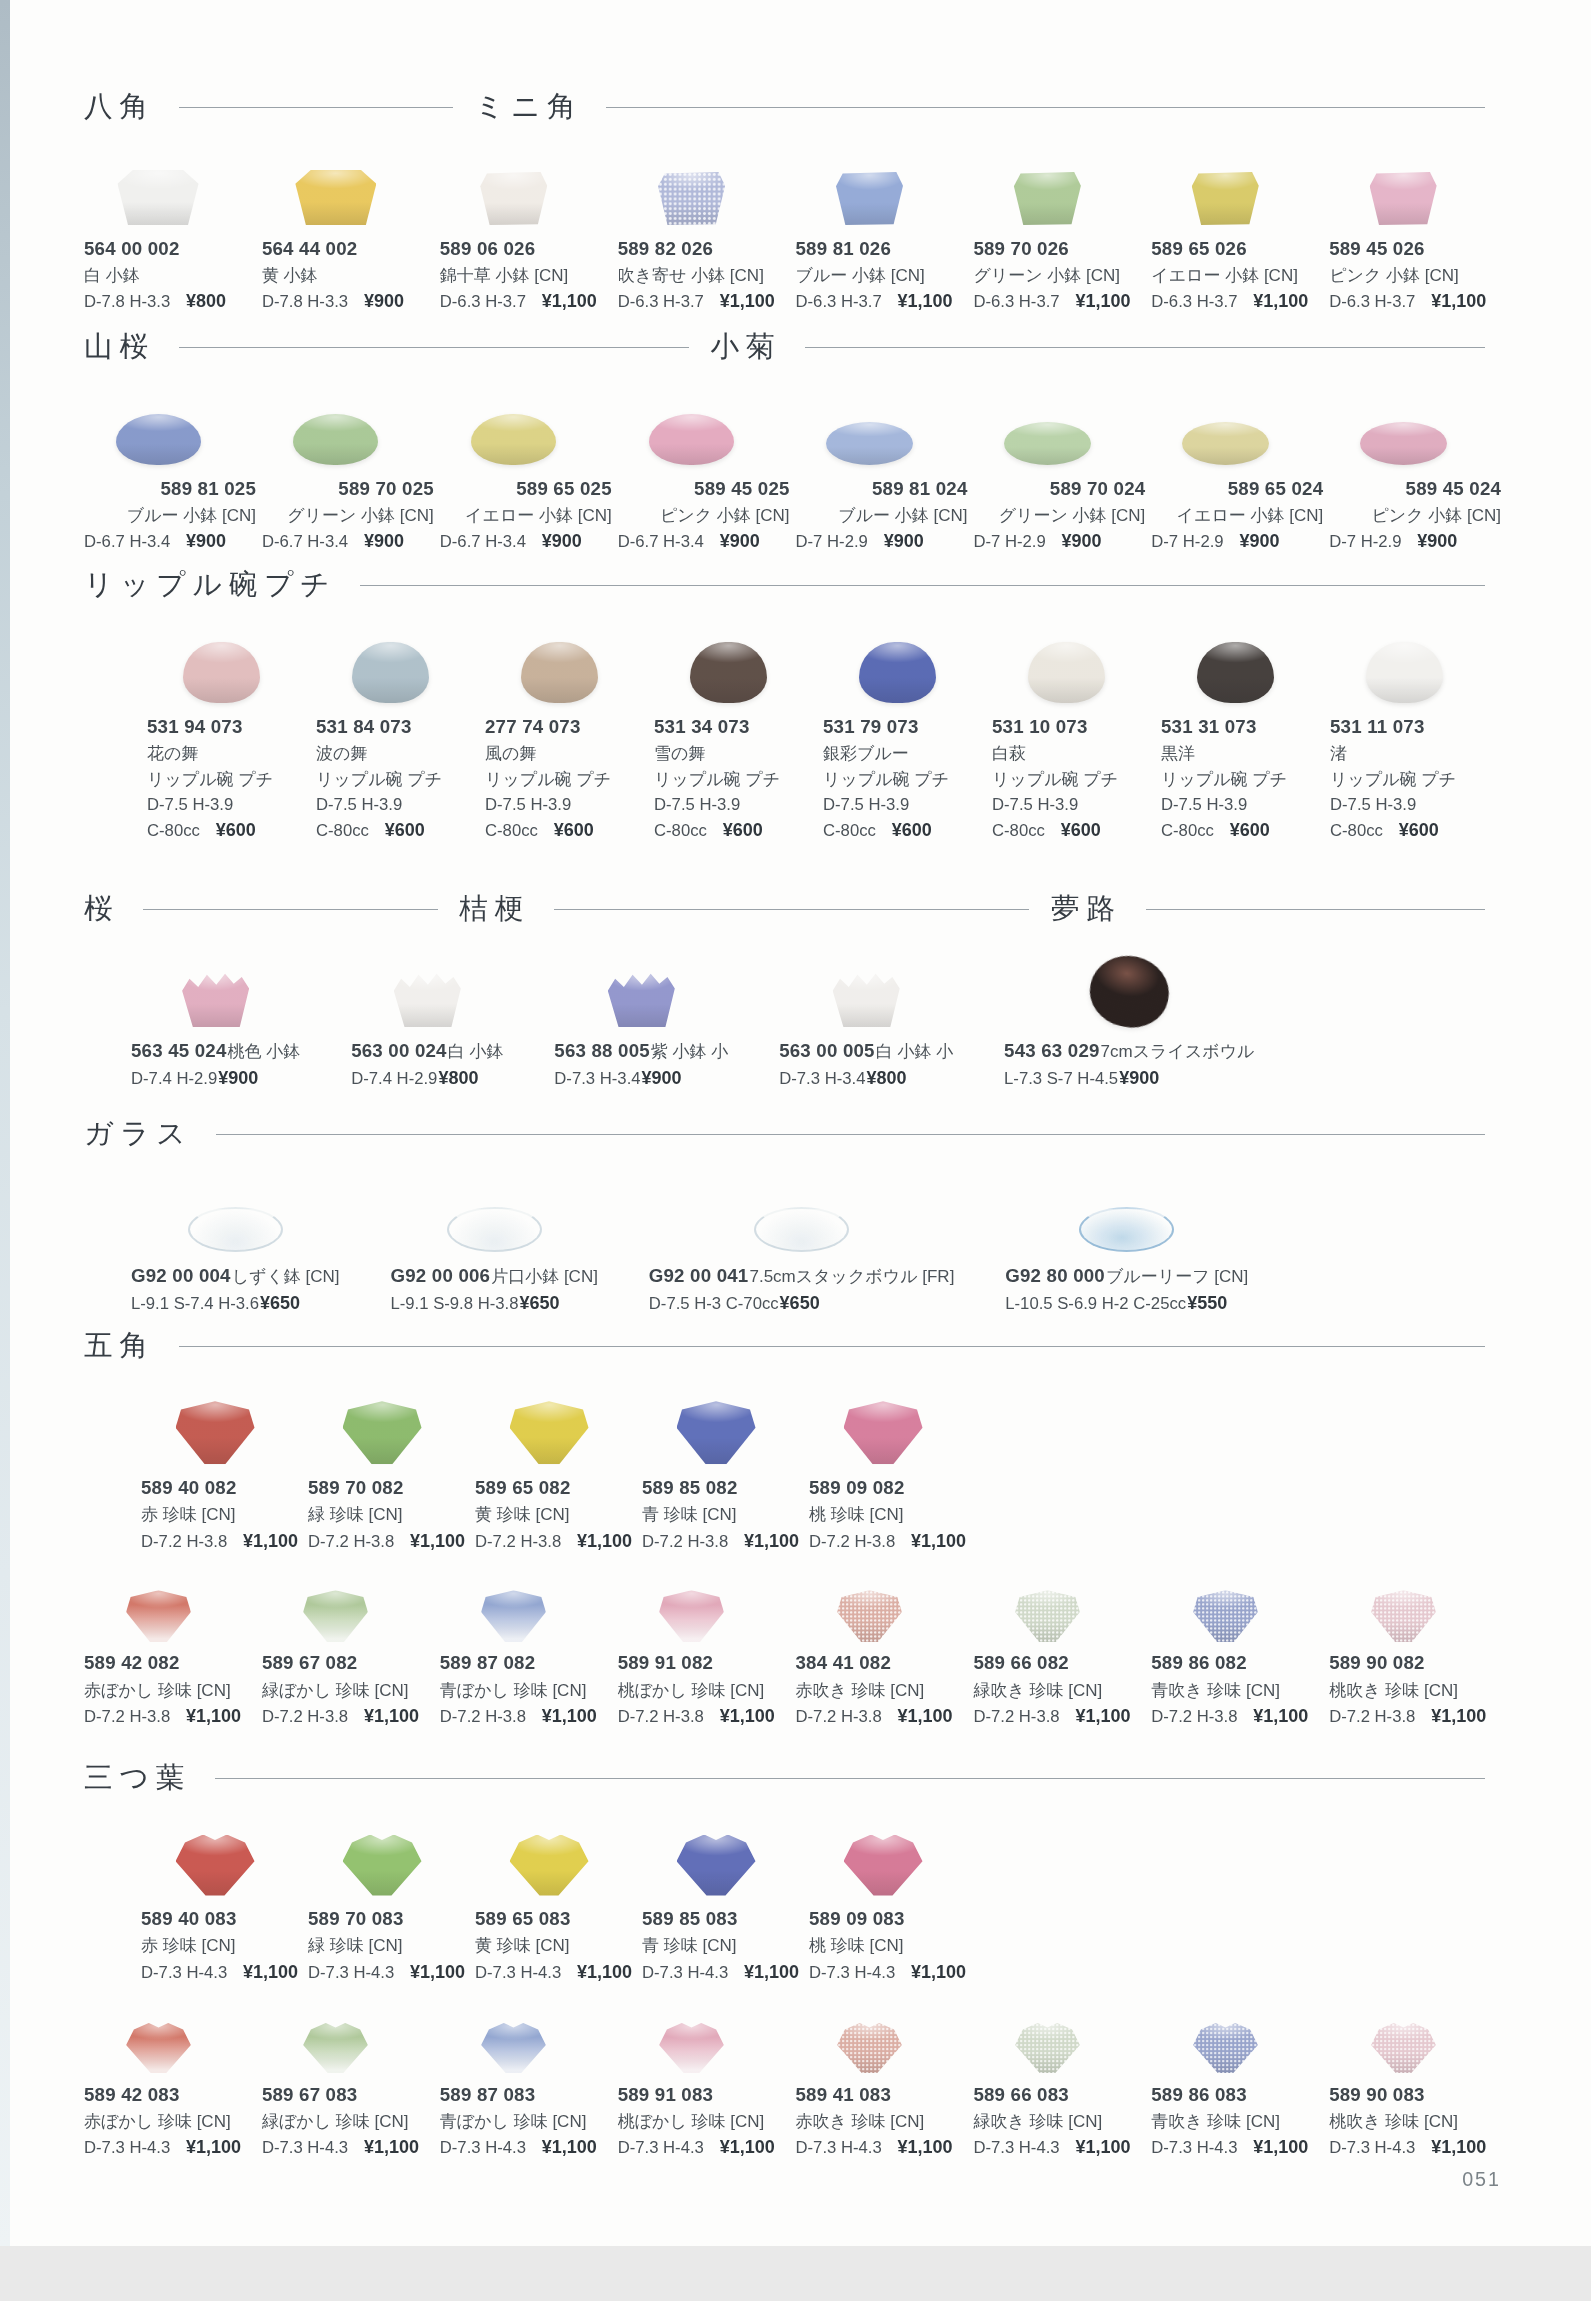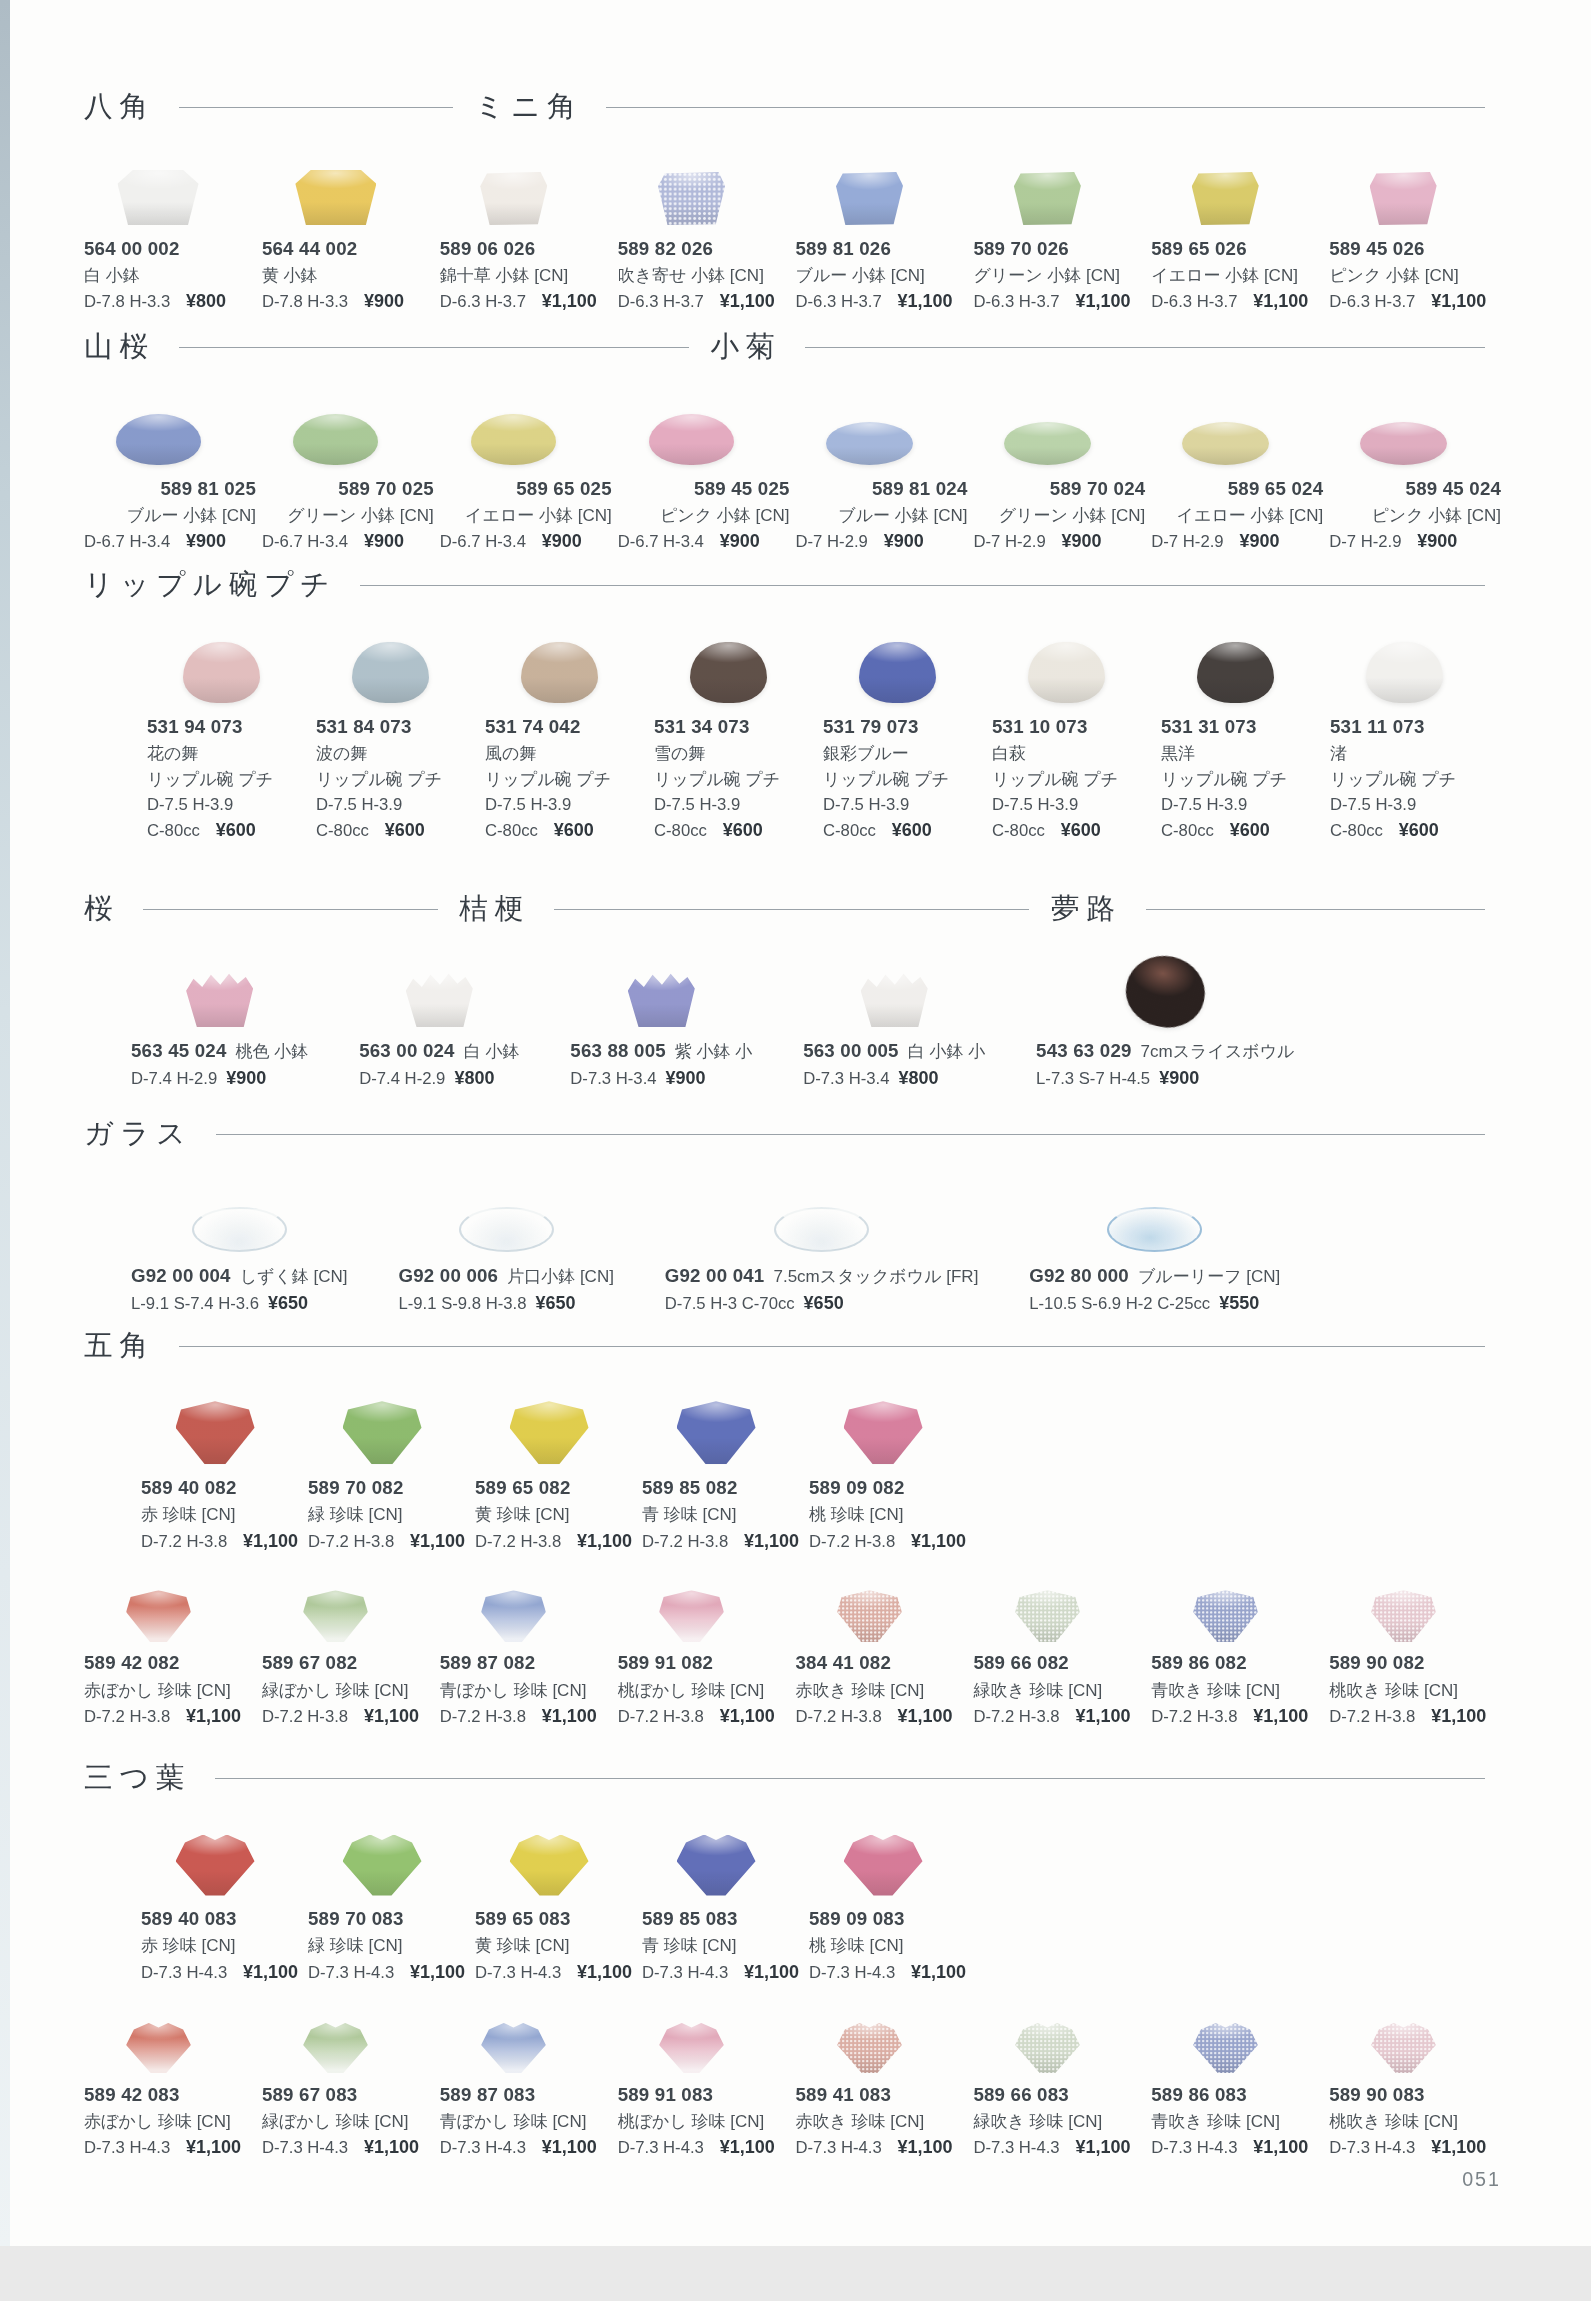--- a/index.html
+++ b/index.html
@@ -21,21 +21,21 @@
   .grid5{grid-template-columns:repeat(5,167px);margin-left:57px;}
   .wide{display:flex;gap:45px;padding-left:47px;}
   .prow + .prow{margin-top:15.8px;}
   
   .cell{line-height:1.5;padding-right:5.9px;}
   .code{font-weight:bold;font-size:18.7px;color:#3f464c;letter-spacing:0.2px;}
   .pname{font-size:17px;color:#4b5258;}
   .pspec{font-size:16.7px;color:#4b5258;}
   .price{font-size:18px;font-weight:bold;color:#30373d;}
   .specline{display:flex;gap:15.8px;align-items:baseline;}
-  .wline{display:flex;gap:9px;align-items:baseline;}
+  .wline{display:flex;gap:1px;align-items:baseline;}
   
   .bowl-wrap{width:148px;height:91px;display:flex;justify-content:center;align-items:flex-end;margin-bottom:9.9px;}
   .wide .bowl-wrap{width:100%;}
   .compact .bowl-wrap{height:71px;margin-bottom:7.9px;}
   .compact .bowl{transform:scale(.82);transform-origin:bottom center;}
   .bowl{--c:#ddd;
         --shade:radial-gradient(ellipse 85% 45% at 50% 6%,rgba(255,255,255,.6),rgba(255,255,255,.08) 62%),
                 linear-gradient(rgba(0,0,0,0) 58%,rgba(0,0,0,.13));
         background-color:var(--c);background-image:var(--shade);
         filter:drop-shadow(0 2px 2px rgba(0,0,0,.09));}
@@ -293,21 +293,21 @@
             <div class="pspec">D-7.5 H-3.9</div>
             <div class="specline">
               <span class="pspec">C-80cc</span>
               <span class="price">¥600</span>
             </div>
           </div>
           <div class="cell">
             <div class="bowl-wrap">
               <div class="bowl sh-cup" style="--c: #c3ab93;"></div>
             </div>
-            <div class="code">531 74 042</div>
+            <div class="code">277 74 073</div>
             <div class="pname">風の舞</div>
             <div class="pname">リップル碗 プチ</div>
             <div class="pspec">D-7.5 H-3.9</div>
             <div class="specline">
               <span class="pspec">C-80cc</span>
               <span class="price">¥600</span>
             </div>
           </div>
           <div class="cell">
             <div class="bowl-wrap">

